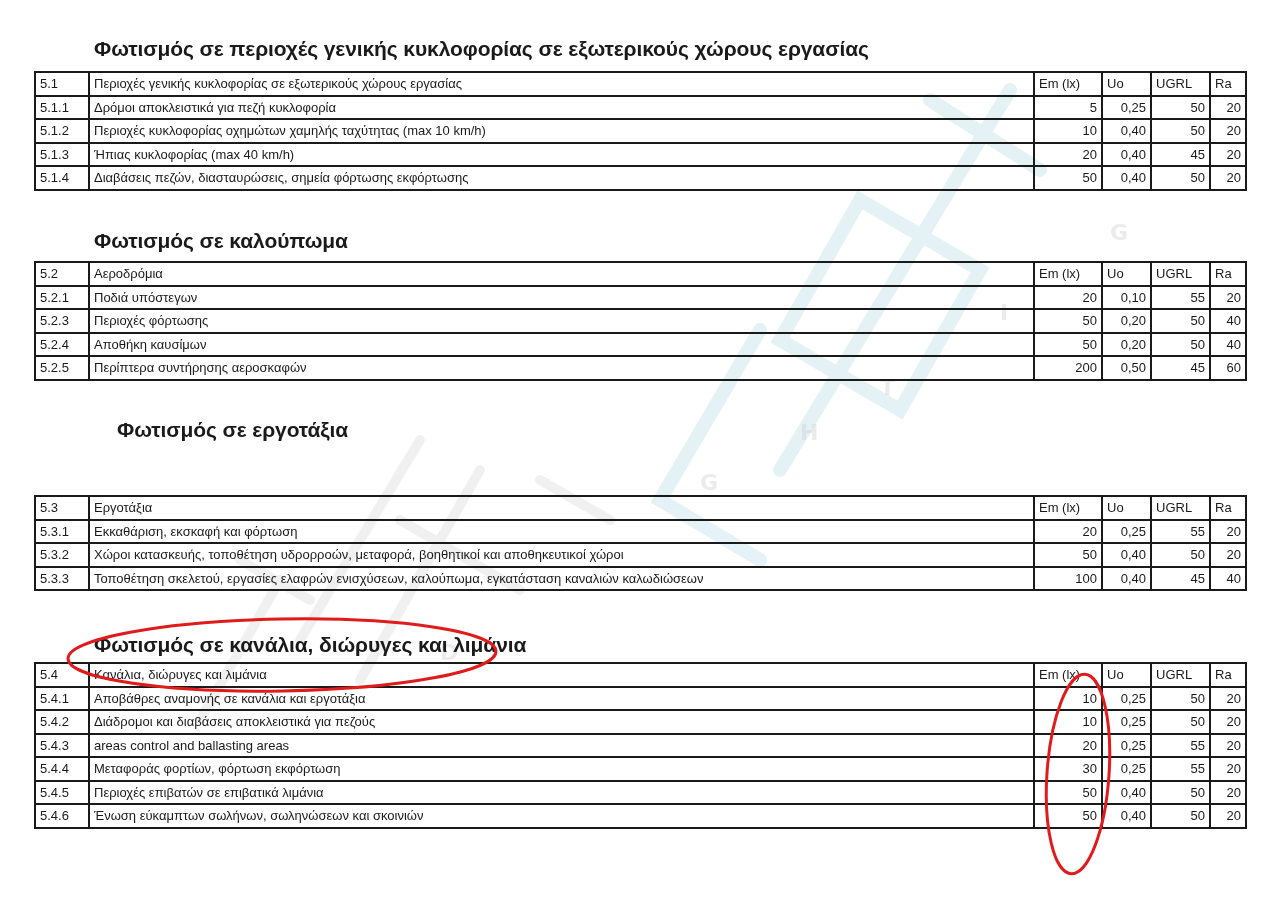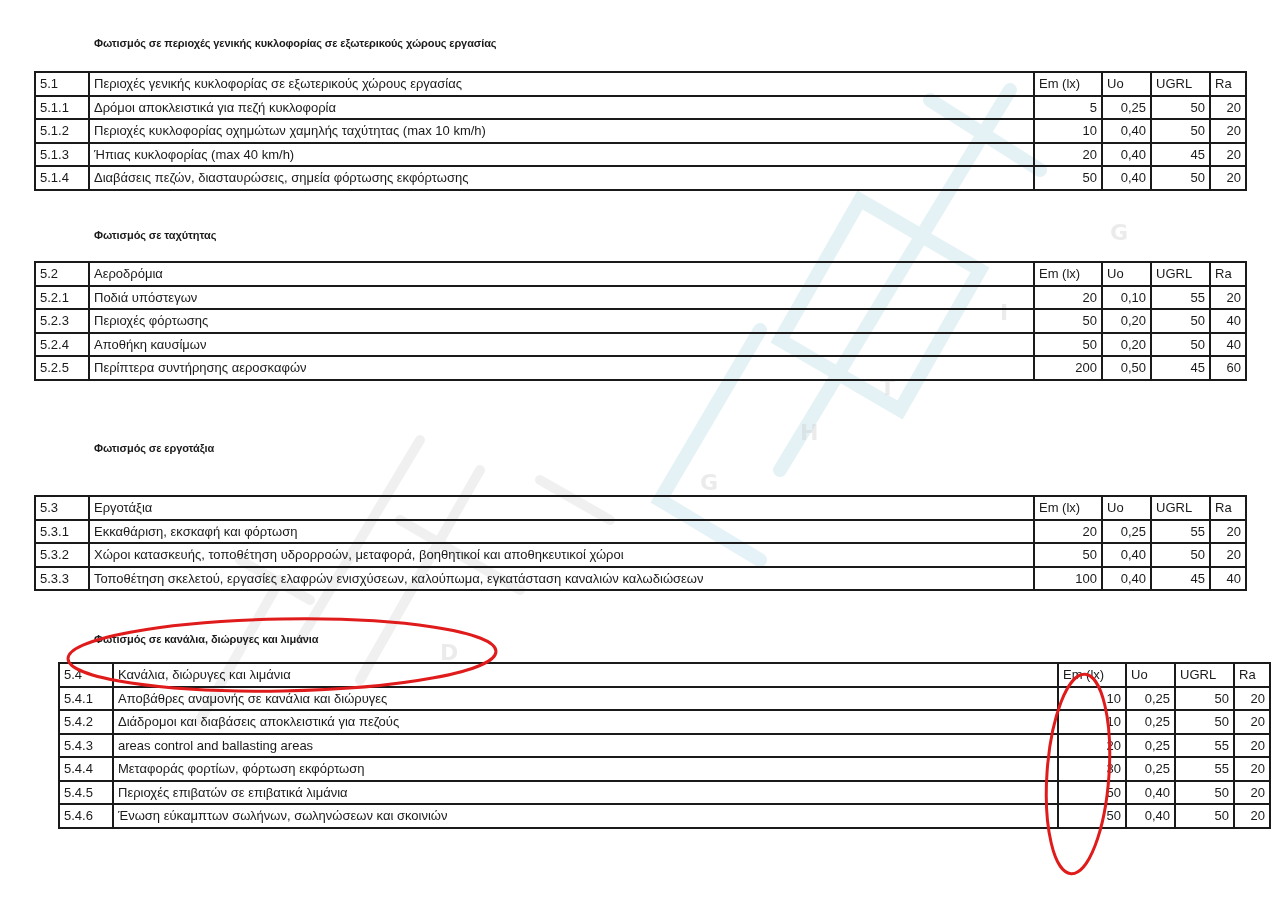--- a/index.html
+++ b/index.html
@@ -3,21 +3,21 @@
 <meta charset="utf-8">
 <style>
   html, body { margin:0; padding:0; }
   body {
     width:1280px; height:905px; background:#ffffff; position:relative; overflow:hidden;
     font-family:"Liberation Sans", "DejaVu Sans", sans-serif; color:#1a1a1a;
   }
   .watermark { position:absolute; left:0; top:0; width:1280px; height:905px; pointer-events:none; z-index:0; }
   .section { position:absolute; left:34px; width:1211px; z-index:1; }
   .section-title {
-    position:absolute; left:60px; font-weight:bold; font-size:11px; letter-spacing:-0.1px; white-space:nowrap;
+    position:absolute; left:60px; font-weight:bold; font-size:21px; letter-spacing:-0.1px; white-space:nowrap;
   }
   table.spec {
     position:absolute; left:0; border-collapse:collapse; table-layout:fixed; width:1211px;
     font-size:13px;
   }
   table.spec td {
     border:2px solid #1a1a1a; height:21.5px; padding:0 4px; line-height:21px; white-space:nowrap; overflow:hidden;
     background:transparent;
   }
   table.spec col.c-num { width:54px; }
@@ -106,21 +106,21 @@
           <td class="num">50</td>
           <td class="num">0,40</td>
           <td class="num">50</td>
           <td class="num">20</td>
         </tr>
   </tbody>
     </table>
 </div>
 
 <div class="section" style="top:0;">
-  <div class="section-title" style="top:229px;">Φωτισμός σε ταχύτητας</div>
+  <div class="section-title" style="top:229px;">Φωτισμός σε καλούπωμα</div>
   <table class="spec" style="top:261px;">
     <colgroup>
         <col class="c-num">
         <col class="c-desc">
         <col class="c-em">
         <col class="c-uo">
         <col class="c-ugrl">
         <col class="c-ra">
       </colgroup>
     <tbody>
@@ -162,21 +162,21 @@
           <td class="num">200</td>
           <td class="num">0,50</td>
           <td class="num">45</td>
           <td class="num">60</td>
         </tr>
   </tbody>
     </table>
 </div>
 
 <div class="section" style="top:0;">
-  <div class="section-title" style="top:442px;">Φωτισμός σε εργοτάξια</div>
+  <div class="section-title" style="top:418px;margin-left:23px;">Φωτισμός σε εργοτάξια</div>
   <table class="spec" style="top:495px;">
     <colgroup>
         <col class="c-num">
         <col class="c-desc">
         <col class="c-em">
         <col class="c-uo">
         <col class="c-ugrl">
         <col class="c-ra">
       </colgroup>
     <tbody>
@@ -211,41 +211,41 @@
           <td class="num">0,40</td>
           <td class="num">45</td>
           <td class="num">40</td>
         </tr>
   </tbody>
     </table>
 </div>
 
 <div class="section" style="top:0;">
   <div class="section-title" style="top:633px;">Φωτισμός σε κανάλια, διώρυγες και λιμάνια</div>
-  <table class="spec" style="top:662px;margin-left:24px;">
+  <table class="spec" style="top:662px;">
     <colgroup>
         <col class="c-num">
         <col class="c-desc">
         <col class="c-em">
         <col class="c-uo">
         <col class="c-ugrl">
         <col class="c-ra">
       </colgroup>
     <tbody>
         <tr>
       <td>5.4</td>
       <td class="hdr-desc">Κανάλια, διώρυγες και λιμάνια</td>
       <td>Em (lx)</td>
       <td>Uo</td>
       <td>UGRL</td>
       <td>Ra</td>
     </tr>
     <tr>
           <td>5.4.1</td>
-          <td>Αποβάθρες αναμονής σε κανάλια και διώρυγες</td>
+          <td>Αποβάθρες αναμονής σε κανάλια και εργοτάξια</td>
           <td class="num">10</td>
           <td class="num">0,25</td>
           <td class="num">50</td>
           <td class="num">20</td>
         </tr>
     <tr>
           <td>5.4.2</td>
           <td>Διάδρομοι και διαβάσεις αποκλειστικά για πεζούς</td>
           <td class="num">10</td>
           <td class="num">0,25</td>

